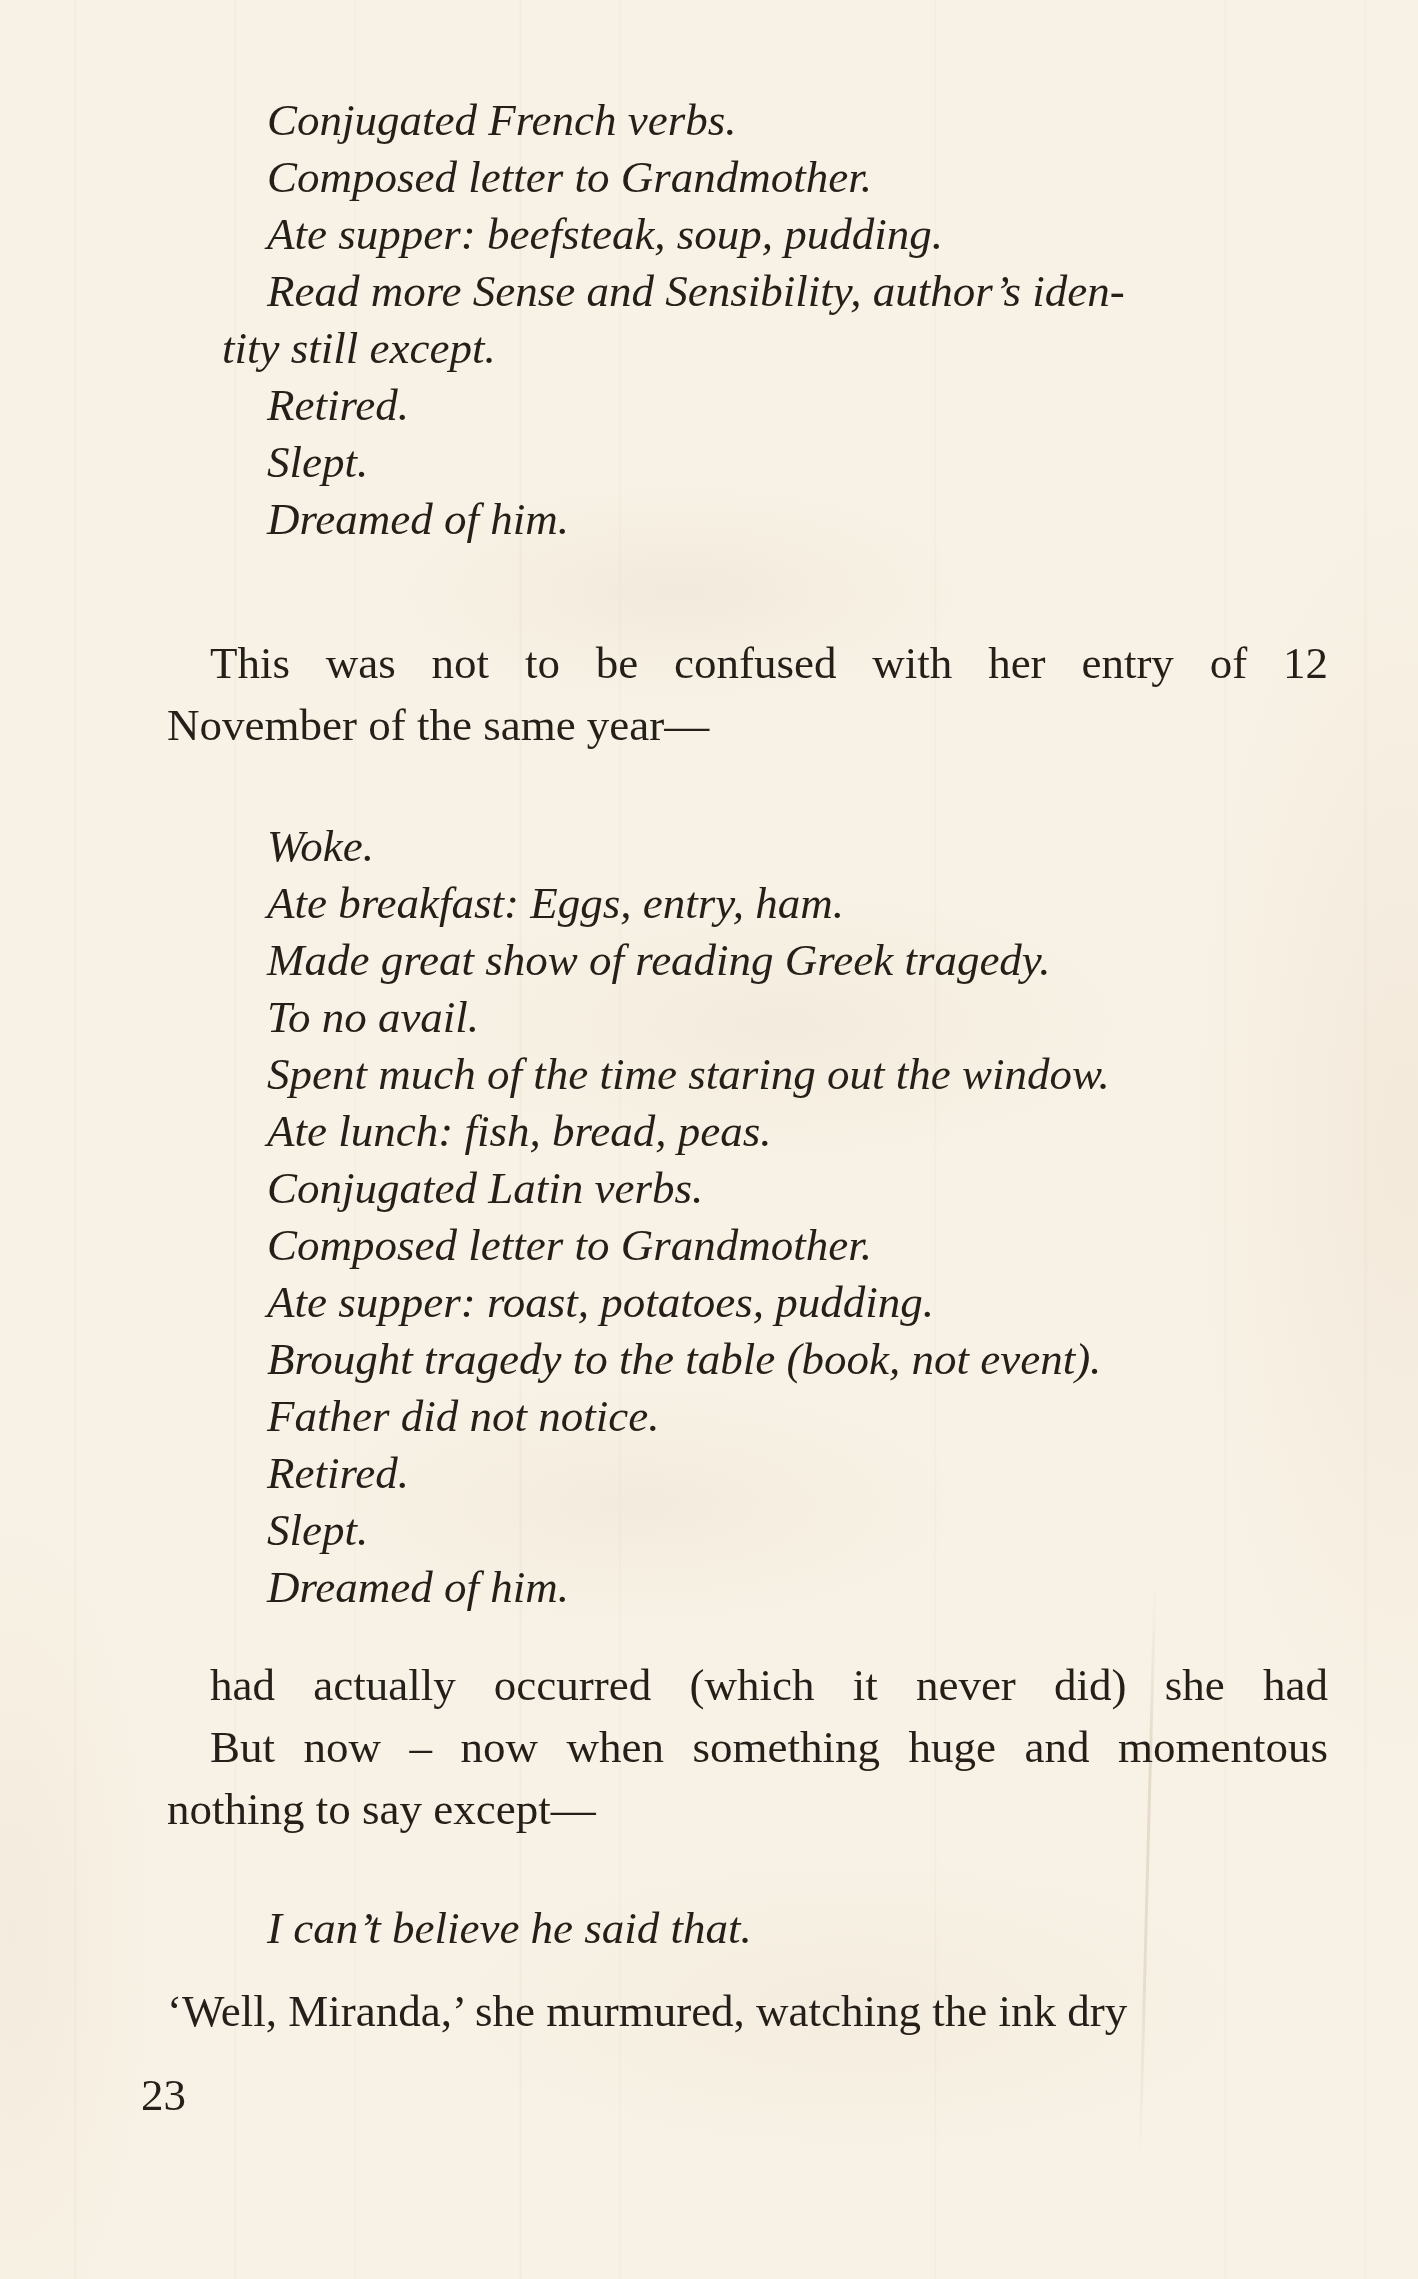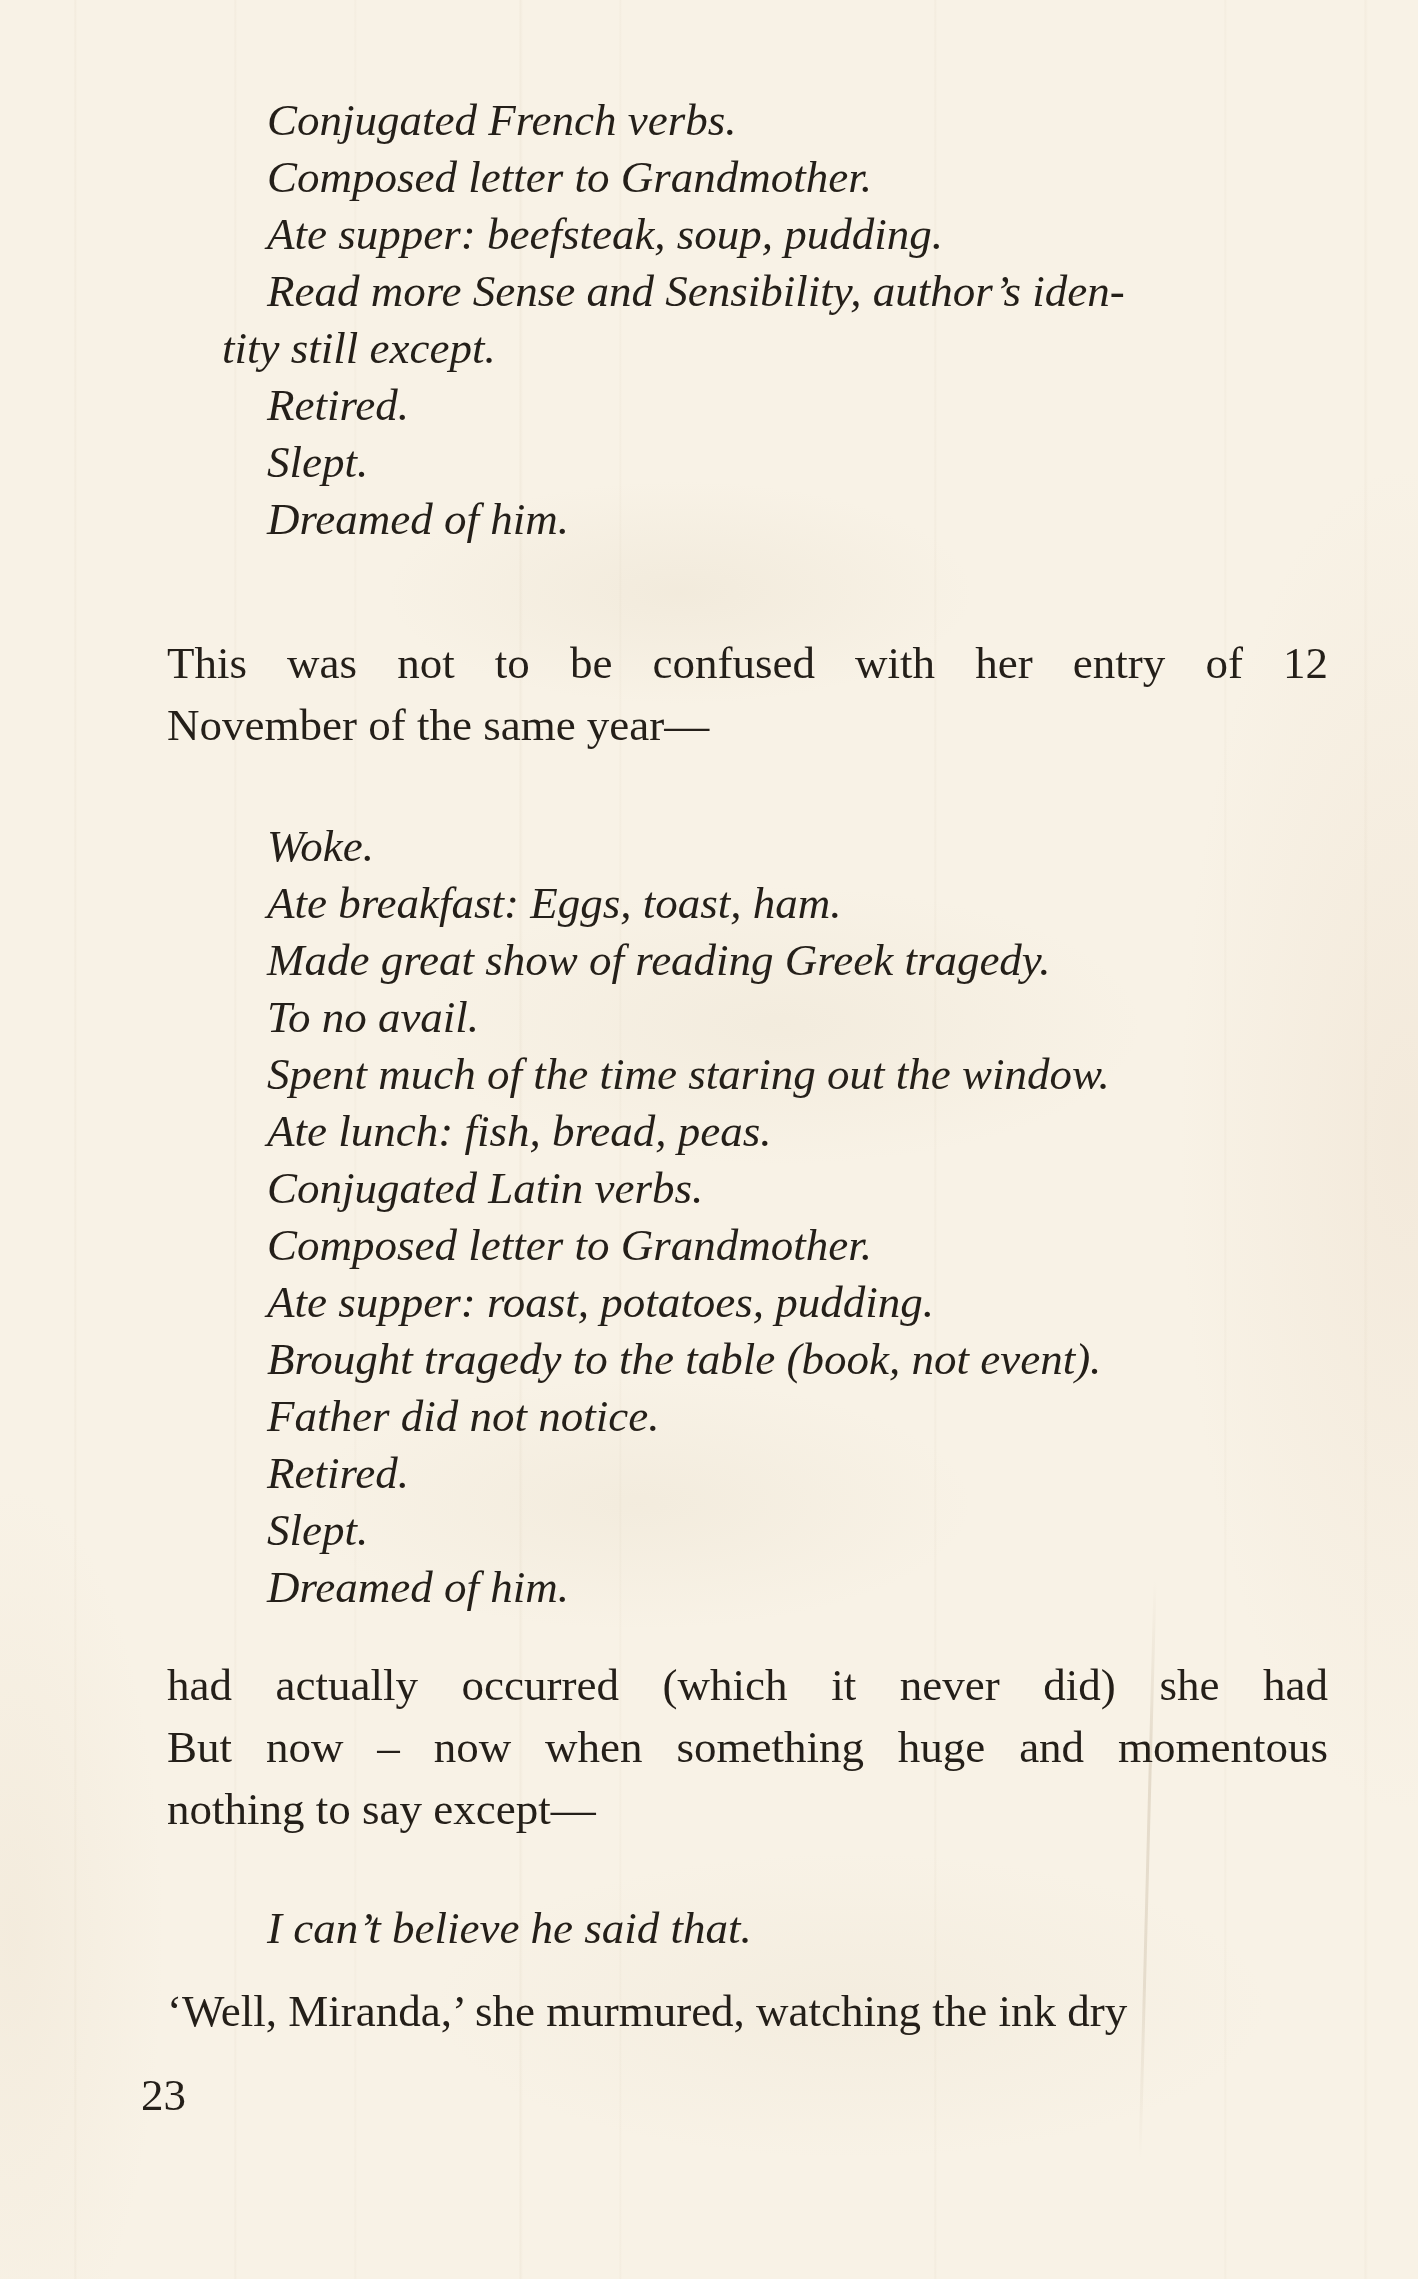--- a/index.html
+++ b/index.html
@@ -67,20 +67,21 @@
   }
   .diary .d-line.cont {
     padding-left: 55px;
   }
   .narration {
     line-height: 62px;
   }
   .n-line.just {
     text-align: justify;
     text-align-last: justify;
+    margin-left: 43px;
   }
   .m-narr1 { margin-top: 84px; }
   .m-diary2 { margin-top: 62px; }
   .m-narr2 { margin-top: 38px; }
   .m-diary3 { margin-top: 60px; }
   .m-narr3 { margin-top: 23px; }
   .page-number {
     margin-top: 22px;
     line-height: 62px;
     transform: translateX(-26px);
@@ -105,21 +106,21 @@
     <div class="d-line">Dreamed of him.</div>
   </div>
 
   <div class="narration m-narr1">
     <div class="n-line just">This was not to be confused with her entry of 12</div>
     <div class="n-line">November of the same year—</div>
   </div>
 
   <div class="diary m-diary2">
     <div class="d-line">Woke.</div>
-    <div class="d-line">Ate breakfast: Eggs, toast, ham.</div>
+    <div class="d-line">Ate breakfast: Eggs, entry, ham.</div>
     <div class="d-line">Made great show of reading Greek tragedy.</div>
     <div class="d-line">To no avail.</div>
     <div class="d-line">Spent much of the time staring out the window.</div>
     <div class="d-line">Ate lunch: fish, bread, peas.</div>
     <div class="d-line">Conjugated Latin verbs.</div>
     <div class="d-line">Composed letter to Grandmother.</div>
     <div class="d-line">Ate supper: roast, potatoes, pudding.</div>
     <div class="d-line">Brought tragedy to the table (book, not event).</div>
     <div class="d-line">Father did not notice.</div>
     <div class="d-line">Retired.</div>

